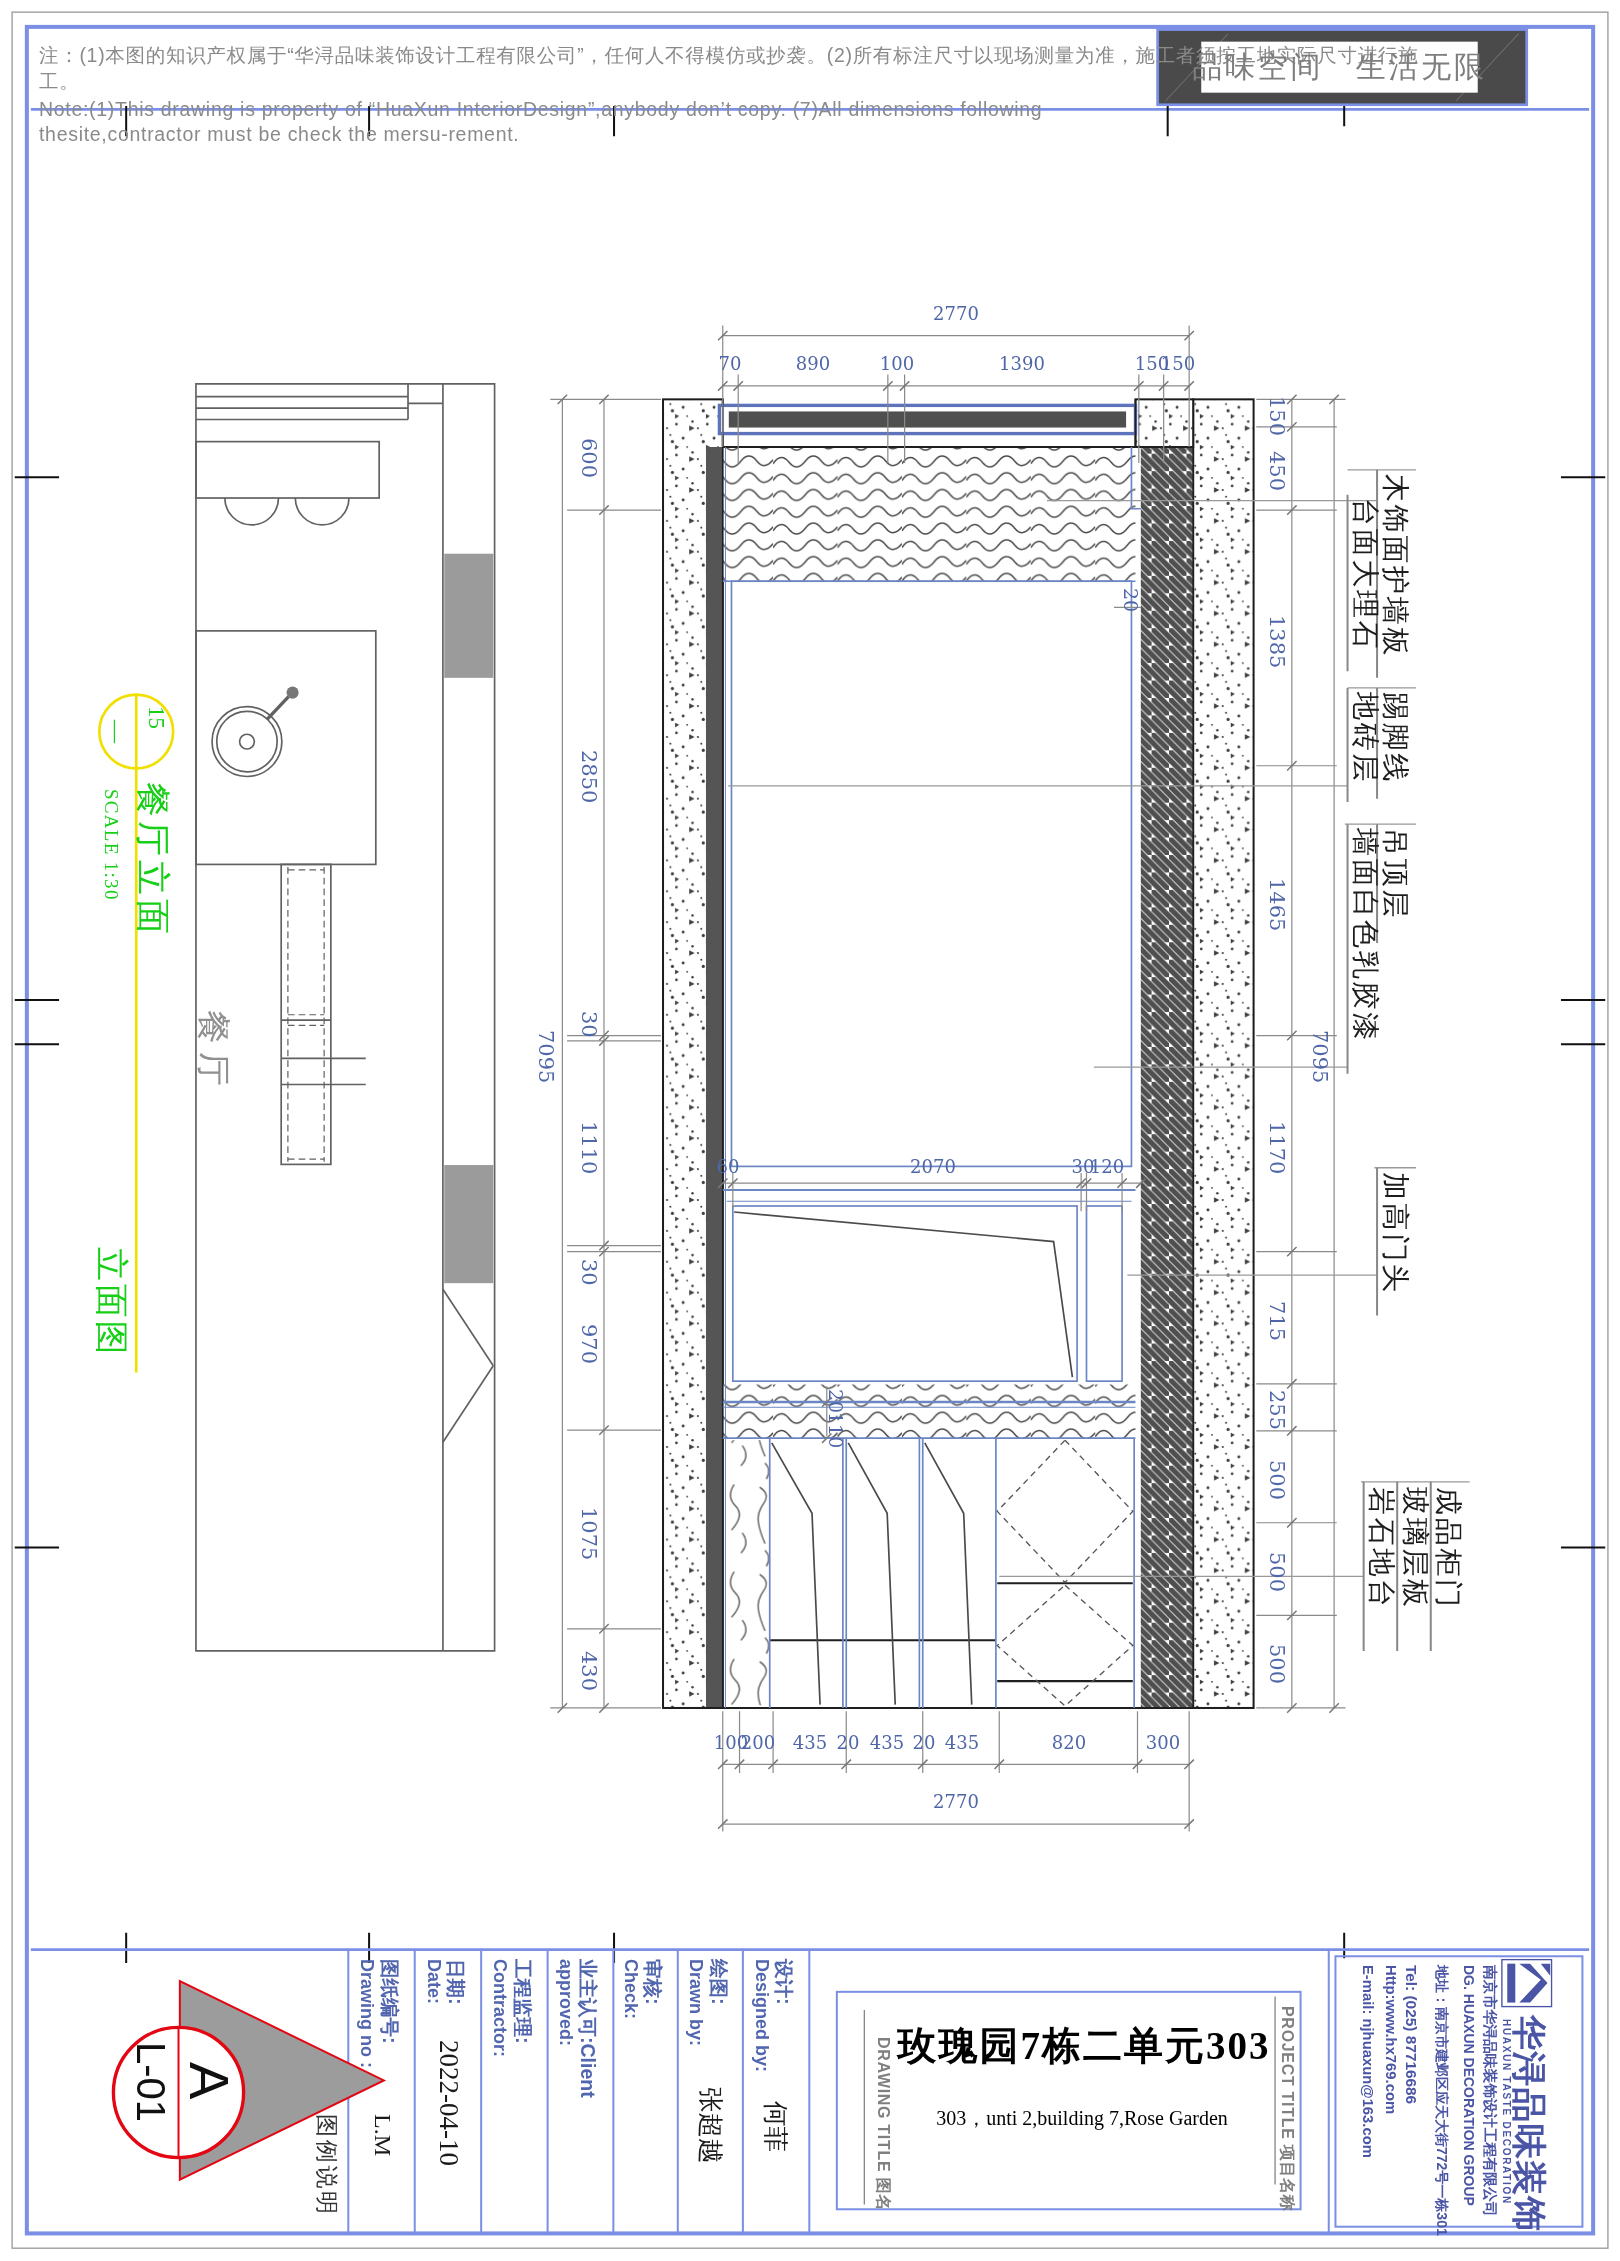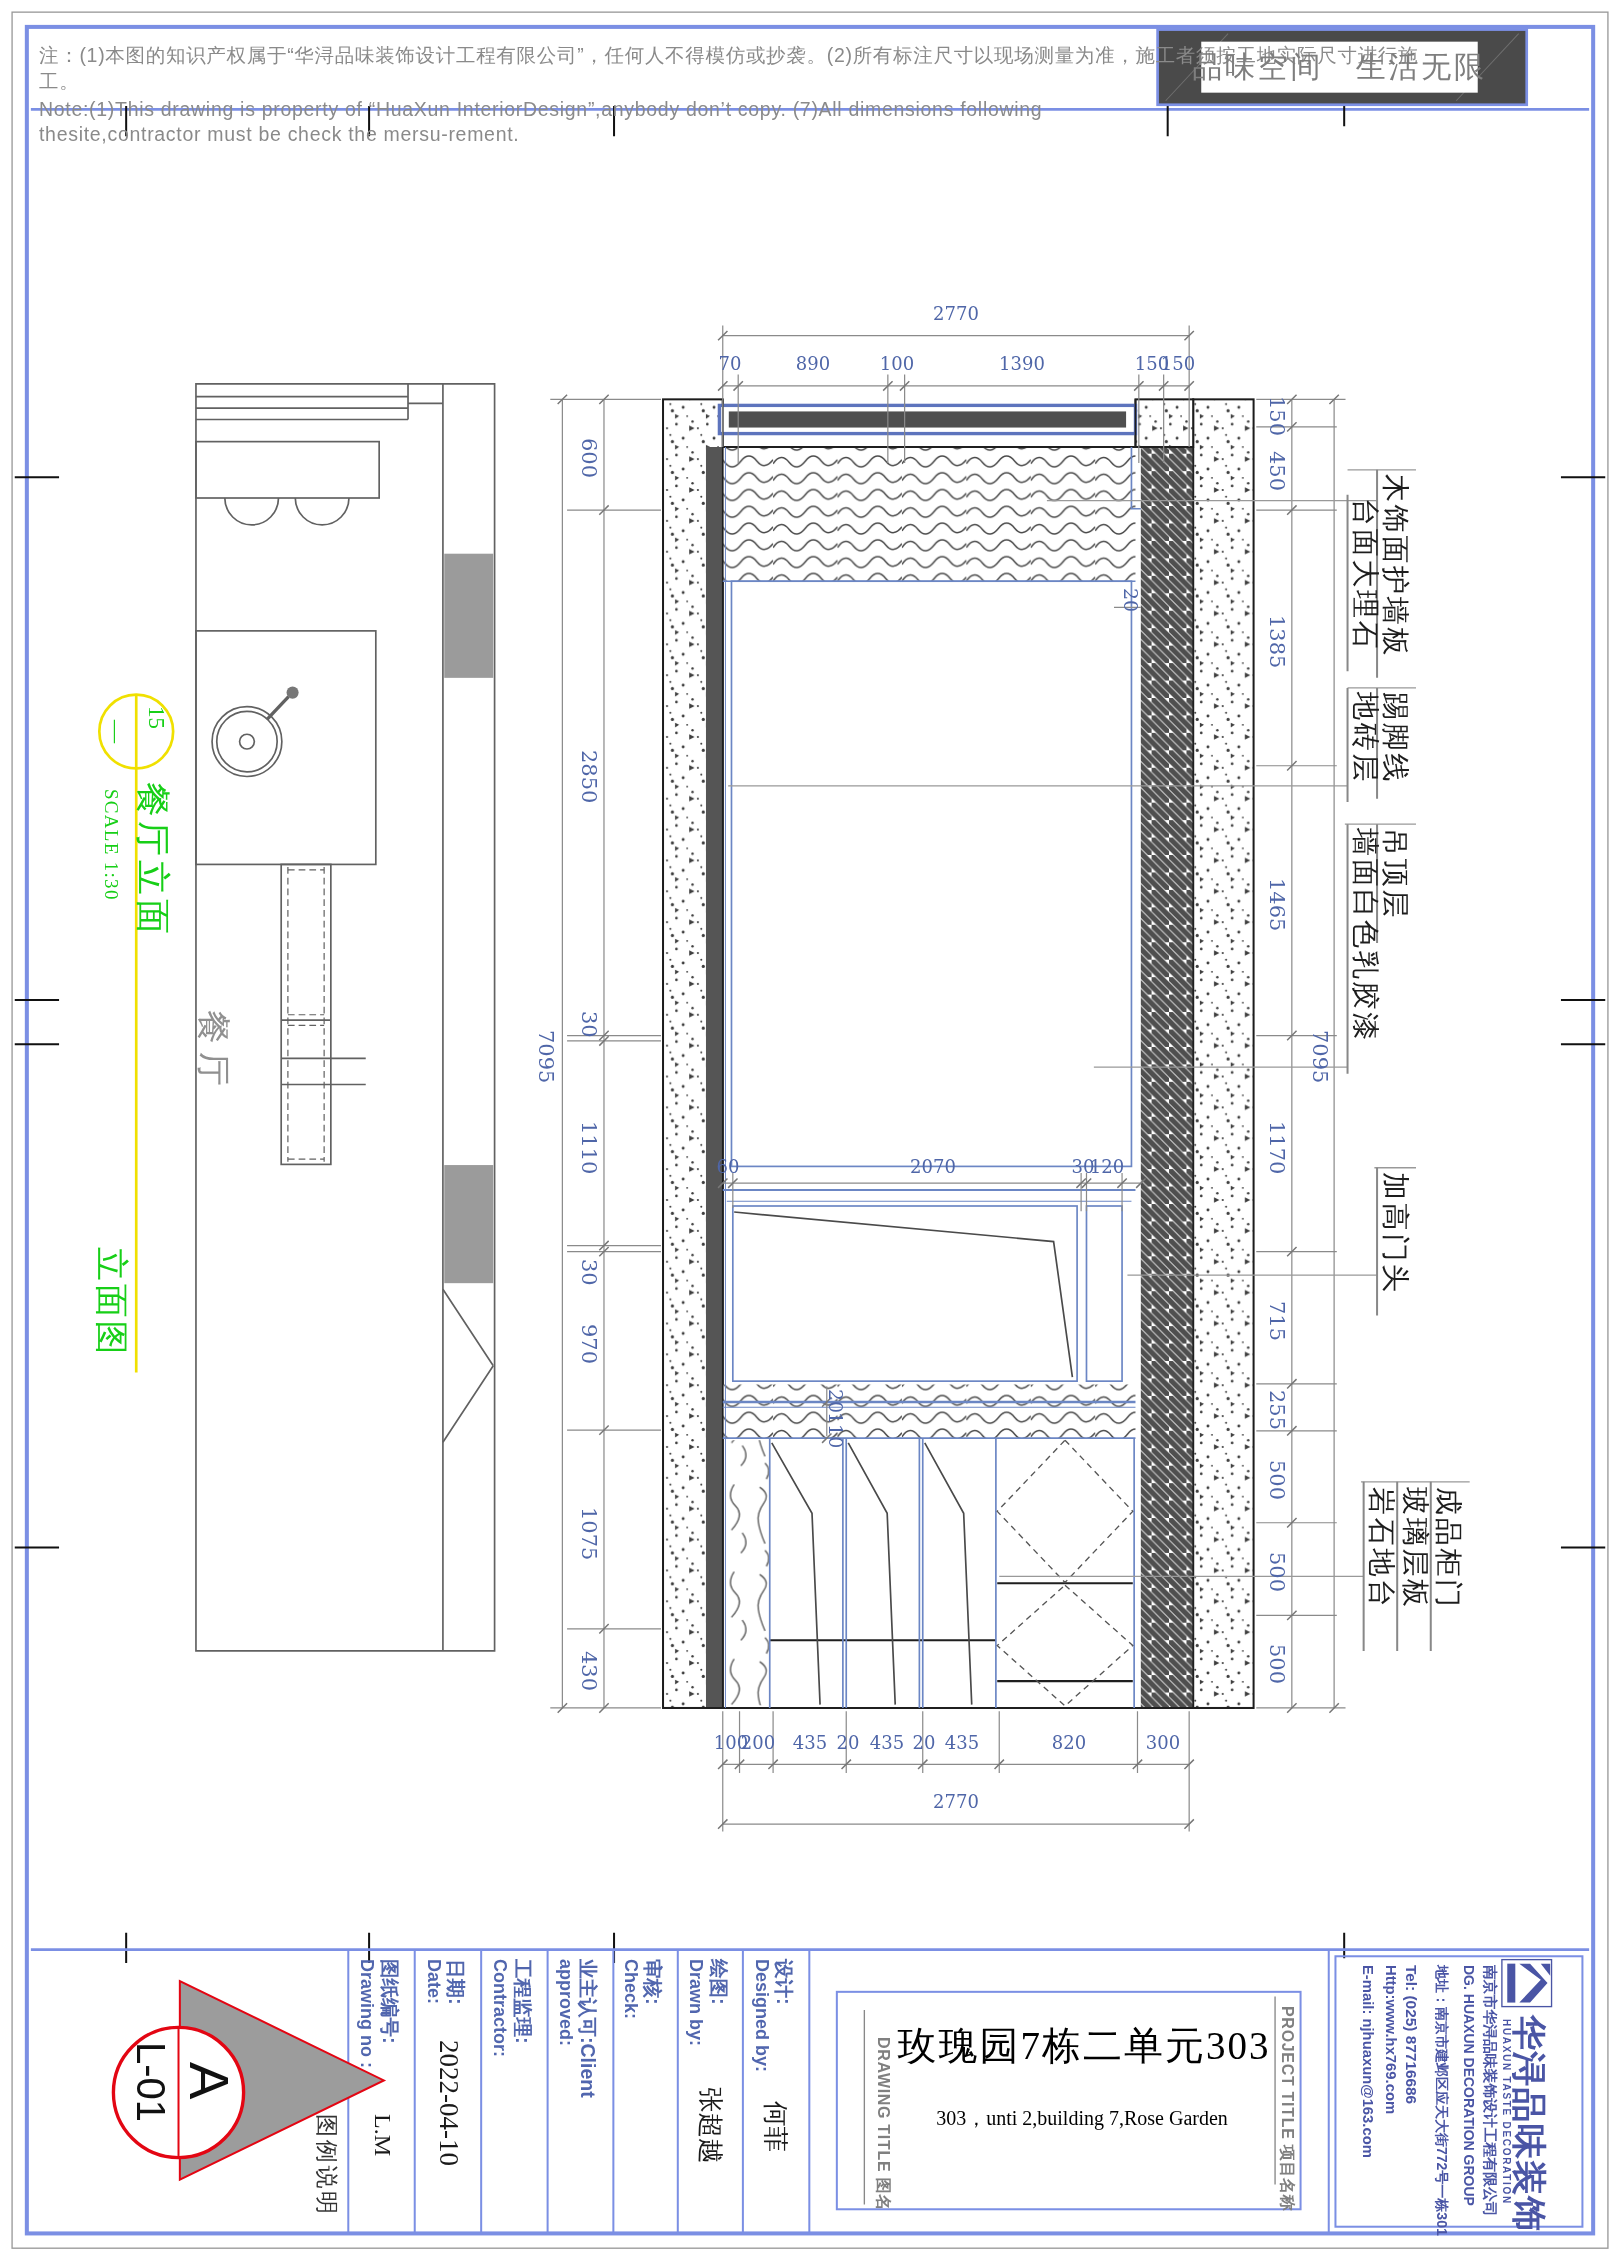--- a/index.html
+++ b/index.html
@@ -281,21 +281,21 @@
   <div class="r fieldcn" style="left:732px;top:1959px">绘图:</div>
   <div class="r fielden" style="left:706px;top:1959px">Drawn by:</div>
   <div class="r fieldval" style="left:728px;top:2087px;font-size:25.5px">张超越</div>
   <div class="r fieldcn" style="left:797px;top:1959px">设计:</div>
   <div class="r fielden" style="left:772px;top:1959px">Designed by:</div>
   <div class="r fieldval" style="left:793px;top:2101px;font-size:25.5px">何菲</div>
 
   <div class="r" style="left:893px;top:2037px;font-size:16px;color:#808080;font-weight:700;letter-spacing:0.7px">DRAWING TITLE 图名</div>
   <div class="r" style="left:1297px;top:2006px;font-size:16px;color:#808080;font-weight:700;letter-spacing:0.7px">PROJECT TITLE 项目名称</div>
   <div class="t" style="left:1084px;top:2019px;transform:translateX(-50%);font-size:39px;color:#000;
-       font-family:'Liberation Serif',serif;font-weight:400;letter-spacing:2px">玫瑰园7栋二单元303</div>
+       font-family:'Liberation Serif',serif;font-weight:700;letter-spacing:2px">玫瑰园7栋二单元303</div>
   <div class="t" style="left:1082px;top:2105px;transform:translateX(-50%);font-size:20px;color:#000;
        font-family:Liberation Serif, serif">303，unti 2,building 7,Rose Garden</div>
 
   <div class="r comp" style="left:1552px;top:2015px;font-size:35px;font-weight:800;font-family:'Liberation Serif',serif;letter-spacing:1.3px">华浔品味装饰</div>
   <div class="r comp" style="left:1512px;top:2019px;font-size:10px;letter-spacing:1.7px">HUAXUN TASTE DECORATION</div>
   <div class="r comp" style="left:1499px;top:1965px;font-size:14.8px">南京市华浔品味装饰设计工程有限公司</div>
   <div class="r comp" style="left:1477px;top:1965px;font-size:14px">DG.  HUAXUN   DECORATION   GROUP</div>
   <div class="r comp" style="left:1450px;top:1965px;font-size:14px">地址：南京市建邺区应天大街772号一栋301</div>
   <div class="r comp" style="left:1420px;top:1965px;font-size:15.4px">Tel:  (025) 87716686</div>
   <div class="r comp" style="left:1399px;top:1965px;font-size:14.8px">Http:www.hx769.com</div>

